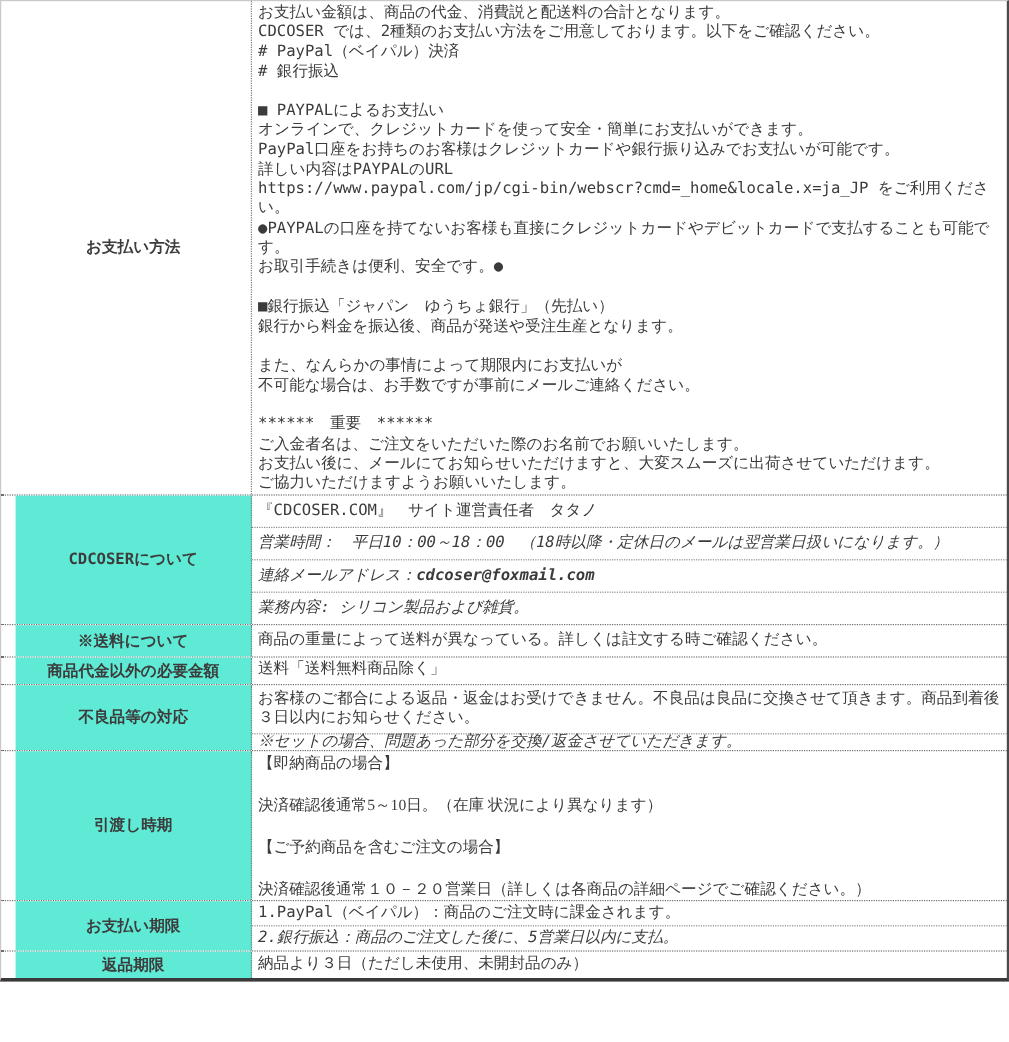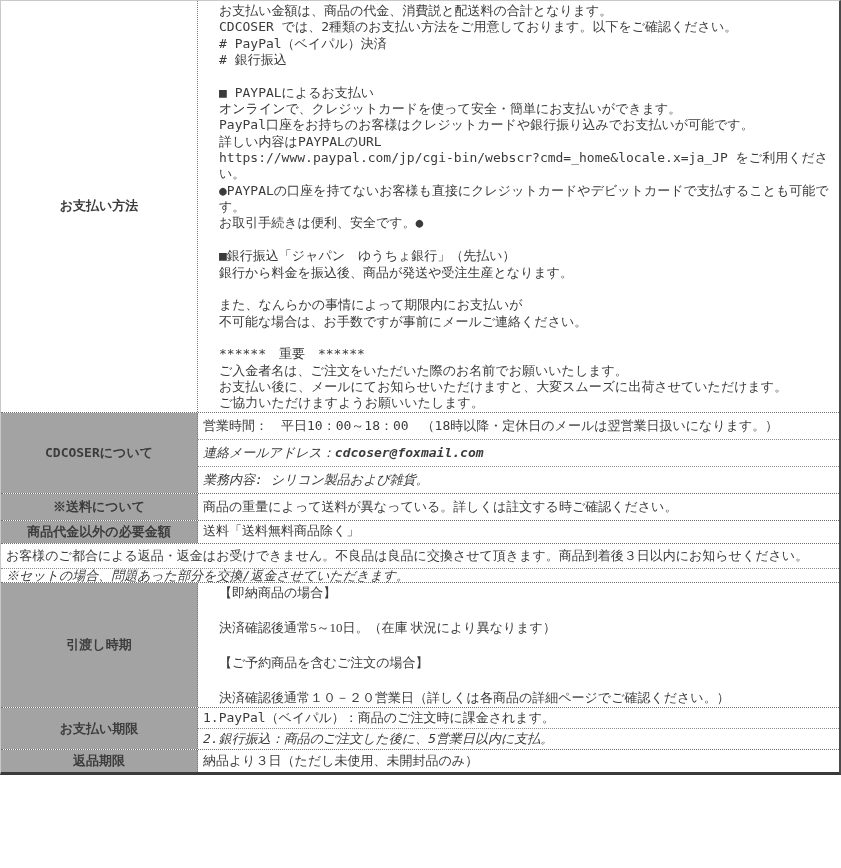--- a/index.html
+++ b/index.html
@@ -24,26 +24,27 @@
     flex: 0 0 197px;
     width: 197px;
     display: flex;
     align-items: center;
     justify-content: center;
     text-align: center;
     font-weight: bold;
     color: #3c3c3c;
     border-right: 1px dotted #7a7a7a;
     padding: 2px 4px;
+    margin-left: 12px;
   }
-  .th.cream { background: #a3a3a3; }
+  .th.cream { background: #5eead4; }
   .td { flex: 1 1 auto; display: flex; flex-direction: column; min-width: 0; }
   .cell { padding: 2px 5px; line-height: 16px; }
   .cell + .cell { border-top: 1px dotted #8c8c8c; font-style: italic; }
-  .pre { white-space: pre-line; margin-left: 16px; }
+  .pre { white-space: pre-line; }
 
   
   .row-payment .cell { line-height: 16.35px; padding: 2px 5px 0 5px; }
   .row-about .cell { padding: 5px 5px; }
   .row-fees .cell { padding: 2px 5px; }
   .row-shipping-note .cell { padding: 5px 5px; }
   .row-defect .cell-tall { padding: 4px 5px; }
   .row-defect .cell-mid { padding: 2px 5px; }
   .row-defect .cell-tight { padding: 0 5px; line-height: 13px; }
   .row-delivery .cell { line-height: 17.5px; padding: 1px 5px; font-family: Liberation Serif, serif; }
@@ -82,20 +83,21 @@
 ******　重要　******
 ご入金者名は、ご注文をいただいた際のお名前でお願いいたします。
 お支払い後に、メールにてお知らせいただけますと、大変スムーズに出荷させていただけます。
 ご協力いただけますようお願いいたします。</div>
       </div>
     </div>
 
     <div class="row row-about">
       <div class="th cream">CDCOSERについて</div>
       <div class="td">
+        <div class="cell">『CDCOSER.COM』　サイト運営責任者　タタノ</div>
         <div class="cell">営業時間：　平日10：00～18：00　（18時以降・定休日のメールは翌営業日扱いになります。）</div>
         <div class="cell"><span>連絡メールアドレス：</span><span class="em-bold">cdcoser@foxmail.com</span></div>
         <div class="cell">業務内容: シリコン製品および雑貨。</div>
       </div>
     </div>
 
     <div class="row row-shipping-note">
       <div class="th cream">※送料について</div>
       <div class="td">
         <div class="cell">商品の重量によって送料が異なっている。詳しくは註文する時ご確認ください。</div>
@@ -103,20 +105,21 @@
     </div>
 
     <div class="row row-fees">
       <div class="th cream">商品代金以外の必要金額</div>
       <div class="td">
         <div class="cell">送料「送料無料商品除く」</div>
       </div>
     </div>
 
     <div class="row row-defect">
+      <div class="th cream">不良品等の対応</div>
       <div class="td">
         <div class="cell cell-tall">お客様のご都合による返品・返金はお受けできません。不良品は良品に交換させて頂きます。商品到着後３日以内にお知らせください。</div>
         <div class="cell cell-tight">※セットの場合、問題あった部分を交換/返金させていただきます。</div>
       </div>
     </div>
 
     <div class="row row-delivery">
       <div class="th cream">引渡し時期</div>
       <div class="td">
         <div class="cell pre">【即納商品の場合】

